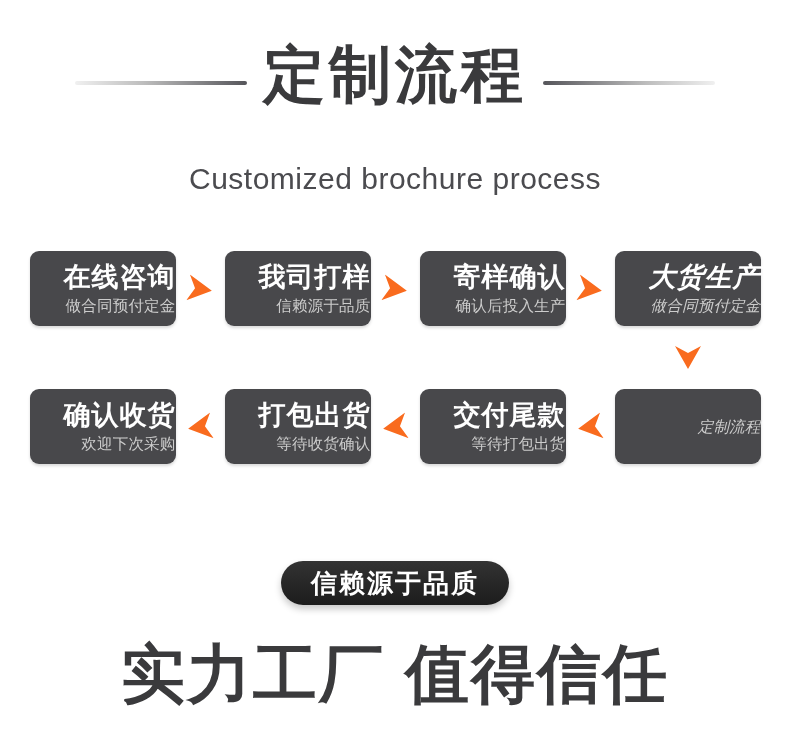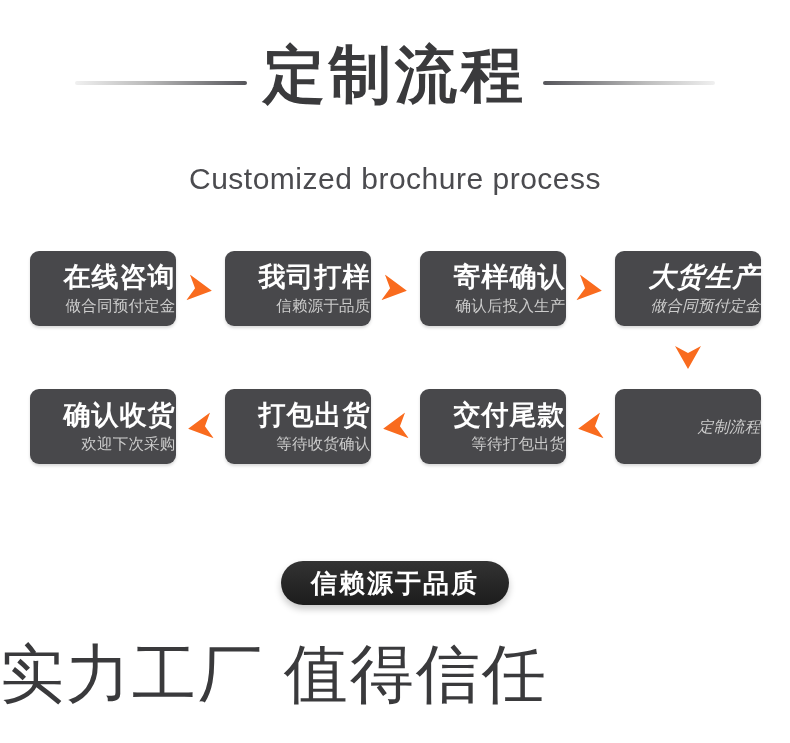--- a/index.html
+++ b/index.html
@@ -69,22 +69,22 @@
   
   .badge {
     margin: 97px auto 3px;
     width: 228px; height: 44px; border-radius: 22px;
     background: linear-gradient(180deg, var(--badge-background, #333333) 0%, #1c1c1c 100%);
     box-shadow: 0 4px 7px rgba(0,0,0,0.22);
     display: flex; align-items: center; justify-content: center;
     color: #ffffff; font-size: 26px; font-weight: 700; letter-spacing: 2px;
   }
   .slogan {
-    margin-top: 26px; text-align: left;
-    font-size: 64px; font-weight: 400; letter-spacing: 2px;
+    margin-top: 26px; text-align: center;
+    font-size: 64px; font-weight: 700; letter-spacing: 2px;
     color: var(--heading-text, #3a3a3c);
     white-space: nowrap;
   }
 </style>
 </head>
 <body>
 
 <div class="page">
 
   <div class="header">

